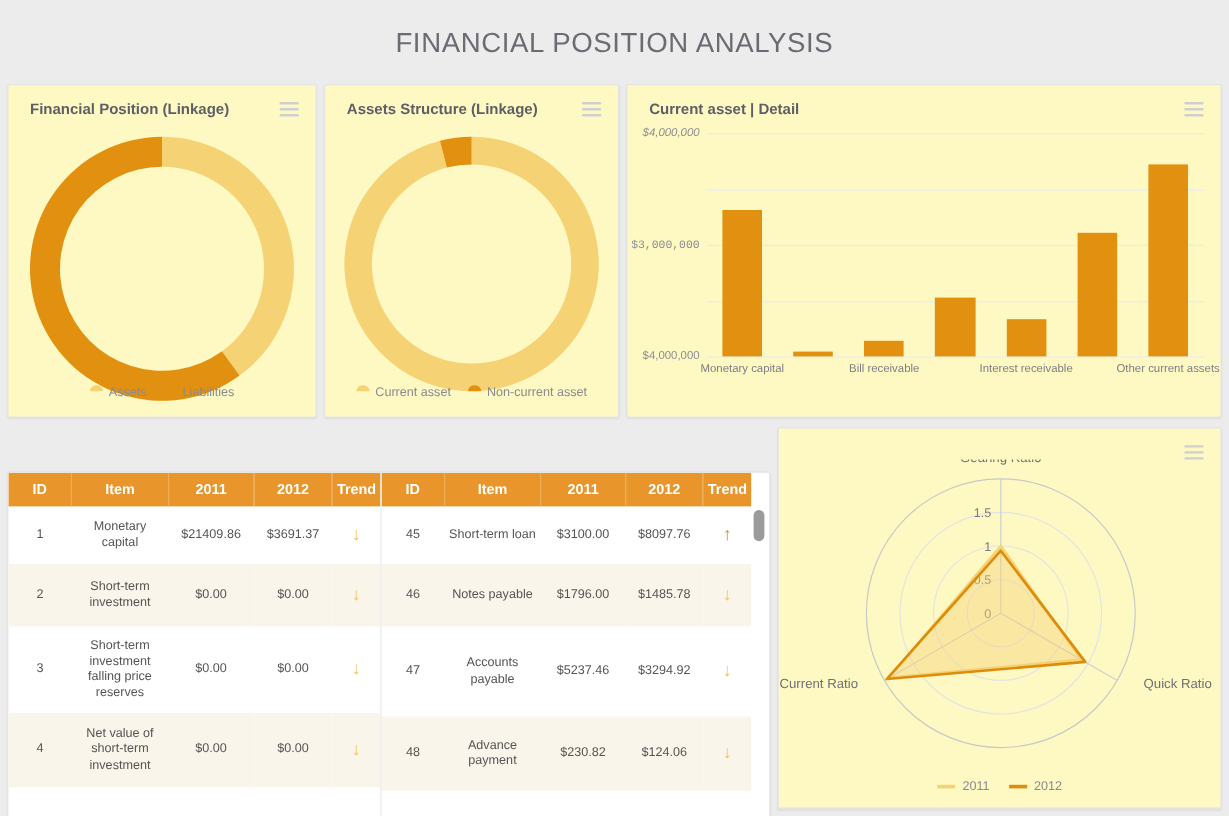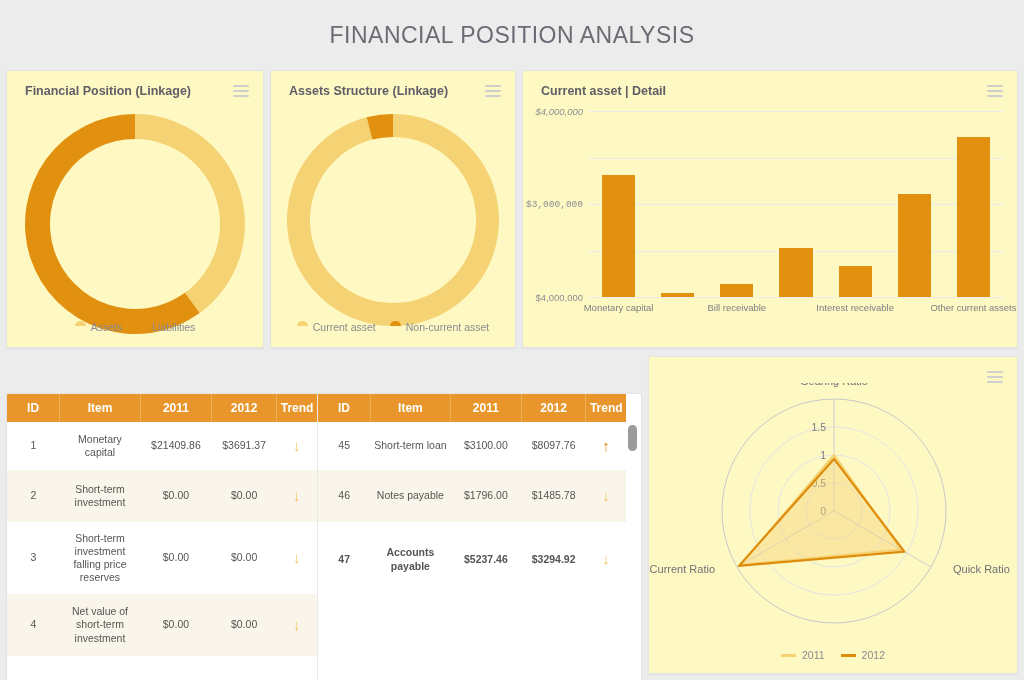--- a/index.html
+++ b/index.html
@@ -302,25 +302,32 @@
                 <td>$8097.76</td>
                 <td><span class="arrow up">↑</span></td>
               </tr>
               <tr class="alt" style="height: 52px;">
                 <td>46</td>
                 <td>Notes payable</td>
                 <td>$1796.00</td>
                 <td>$1485.78</td>
                 <td><span class="arrow down">↓</span></td>
               </tr>
-              <tr style="height: 75px; font-weight: bold;">
+              <tr style="height: 75px;">
                 <td>47</td>
                 <td>Accounts payable</td>
                 <td>$5237.46</td>
                 <td>$3294.92</td>
+                <td><span class="arrow down">↓</span></td>
+              </tr>
+              <tr class="alt" style="height: 62px;">
+                <td>48</td>
+                <td>Advance payment</td>
+                <td>$230.82</td>
+                <td>$124.06</td>
                 <td><span class="arrow down">↓</span></td>
               </tr>
             </tbody>
         </table>
       </div>
     </div>
     <div class="scroll-track">
       <div class="scroll-thumb"></div>
     </div>
   </div>

